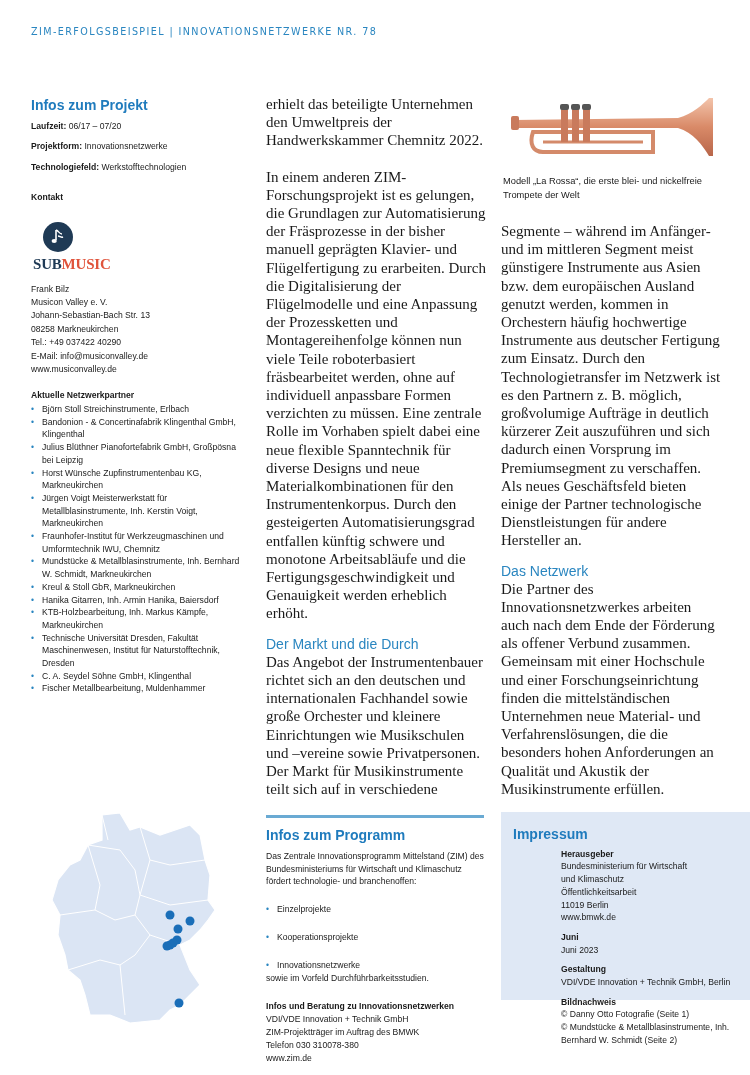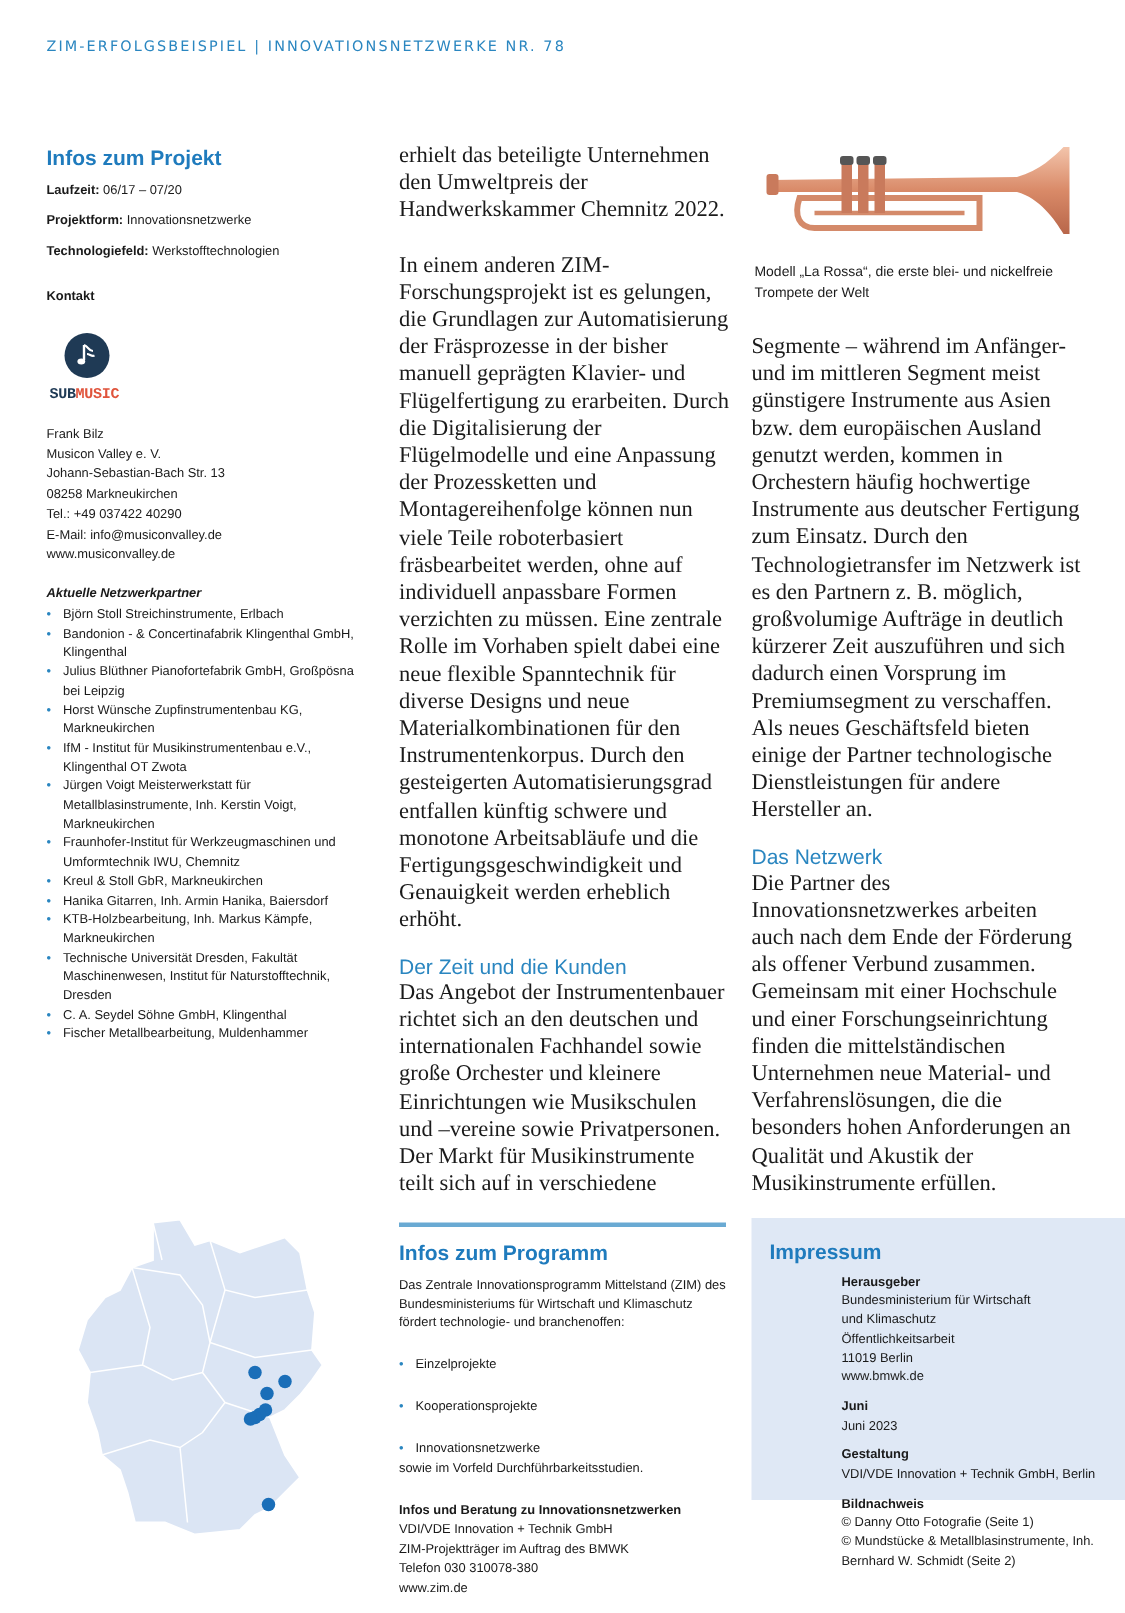--- a/index.html
+++ b/index.html
@@ -13,26 +13,26 @@
   }
 
   
   .leftcol { position: absolute; left: 31px; top: 99px; width: 215px; font-size: 8.6px; line-height: 12.6px; }
   .blue-head { color: #1f7bbd; font-weight: bold; font-size: 14px; }
   .meta-row { margin-top: 8px; }
   .meta-row b { font-weight: bold; }
   .kontakt { font-weight: bold; margin-top: 18px; }
   .logo { margin-top: 18px; margin-left: 2px; width: 56px; }
   .logo-circle { width: 30px; height: 30px; border-radius: 50%; background: #1f3a55; margin-left: 10px; display:flex; align-items:center; justify-content:center; }
-  .logo-text { font-size: 10px; font-weight: bold; margin-top: 6px; letter-spacing: -0.2px; font-family: Liberation Mono, monospace; }
+  .logo-text { font-size: 15px; font-weight: bold; margin-top: 6px; letter-spacing: -0.2px; font-family: Liberation Serif, serif; }
   .logo-sub { color: #1f3a55; }
   .logo-music { color: #e0543c; }
   .address { margin-top: 12px; }
   .address div { line-height: 13.4px; }
-  .partners-head { font-weight: bold; margin-top: 13px; font-style: italic; }
+  .partners-head { font-weight: bold; margin-top: 13px; }
   .partners { list-style: none; margin-top: 1px; }
   .partners li { position: relative; padding-left: 11px; line-height: 12.7px; }
   .partners li::before { content: "•"; position: absolute; left: 0; color: #2a86c0; }
 
   
   .bodytext { font-family: "Liberation Serif", serif; font-size: 15px; line-height: 18.2px; color: #1a1a1a; }
   .midcol { position: absolute; left: 266px; top: 95px; width: 222px; }
   .rightcol { position: absolute; left: 501px; top: 222px; width: 222px; }
   .para-gap { height: 18px; }
   .section-head { font-family: "Liberation Sans", sans-serif; color: #2a86c0; font-size: 14px; margin-top: 12px; line-height: 18px; }
@@ -87,37 +87,37 @@
     <div>E-Mail: info@musiconvalley.de</div>
     <div>www.musiconvalley.de</div>
   </div>
 
   <div class="partners-head">Aktuelle Netzwerkpartner</div>
   <ul class="partners">
     <li>Björn Stoll Streichinstrumente, Erlbach</li>
     <li>Bandonion - &amp; Concertinafabrik Klingenthal GmbH, Klingenthal</li>
     <li>Julius Blüthner Pianofortefabrik GmbH, Großpösna bei Leipzig</li>
     <li>Horst Wünsche Zupfinstrumentenbau KG, Markneukirchen</li>
-    <li>IfM - Institut für Musikinstrumentenbau e.V., Klingenthal OT Zwota</li>
     <li>Jürgen Voigt Meisterwerkstatt für Metallblasinstrumente, Inh. Kerstin Voigt, Markneukirchen</li>
     <li>Fraunhofer-Institut für Werkzeugmaschinen und Umformtechnik IWU, Chemnitz</li>
+    <li>Mundstücke &amp; Metallblasinstrumente, Inh. Bernhard W. Schmidt, Markneukirchen</li>
     <li>Kreul &amp; Stoll GbR, Markneukirchen</li>
     <li>Hanika Gitarren, Inh. Armin Hanika, Baiersdorf</li>
     <li>KTB-Holzbearbeitung, Inh. Markus Kämpfe, Markneukirchen</li>
     <li>Technische Universität Dresden, Fakultät Maschinenwesen, Institut für Naturstofftechnik, Dresden</li>
     <li>C. A. Seydel Söhne GmbH, Klingenthal</li>
     <li>Fischer Metallbearbeitung, Muldenhammer</li>
   </ul>
 </div>
 
 <div class="midcol bodytext">
   <p>erhielt das beteiligte Unternehmen den Umweltpreis der Handwerkskammer Chemnitz 2022.</p>
   <div class="para-gap"></div>
   <p>In einem anderen ZIM-Forschungsprojekt ist es gelungen, die Grundlagen zur Automatisierung der Fräsprozesse in der bisher manuell geprägten Klavier- und Flügelfertigung zu erarbeiten. Durch die Digitalisierung der Flügelmodelle und eine Anpassung der Prozessketten und Montagereihenfolge können nun viele Teile roboterbasiert fräsbearbeitet werden, ohne auf individuell anpassbare Formen verzichten zu müssen. Eine zentrale Rolle im Vorhaben spielt dabei eine neue flexible Spanntechnik für diverse Designs und neue Materialkombinationen für den Instrumentenkorpus. Durch den gesteigerten Automatisierungsgrad entfallen künftig schwere und monotone Arbeitsabläufe und die Fertigungsgeschwindigkeit und Genauigkeit werden erheblich erhöht.</p>
-  <div class="section-head">Der Zeit und die Kunden</div>
+  <div class="section-head">Der Markt und die Durch</div>
   <p>Das Angebot der Instrumentenbauer richtet sich an den deutschen und internationalen Fachhandel sowie große Orchester und kleinere Einrichtungen wie Musikschulen und –vereine sowie Privatpersonen. Der Markt für Musikinstrumente teilt sich auf in verschiedene</p>
 </div>
 
 <div class="trumpet">
   <svg width="215" height="72" viewBox="0 0 215 72">
     <defs>
       <linearGradient id="brass" x1="0" y1="0" x2="0" y2="1">
         <stop offset="0" stop-color="#f3c4ab"></stop>
         <stop offset="0.5" stop-color="#d98a68"></stop>
         <stop offset="1" stop-color="#b8664a"></stop>

